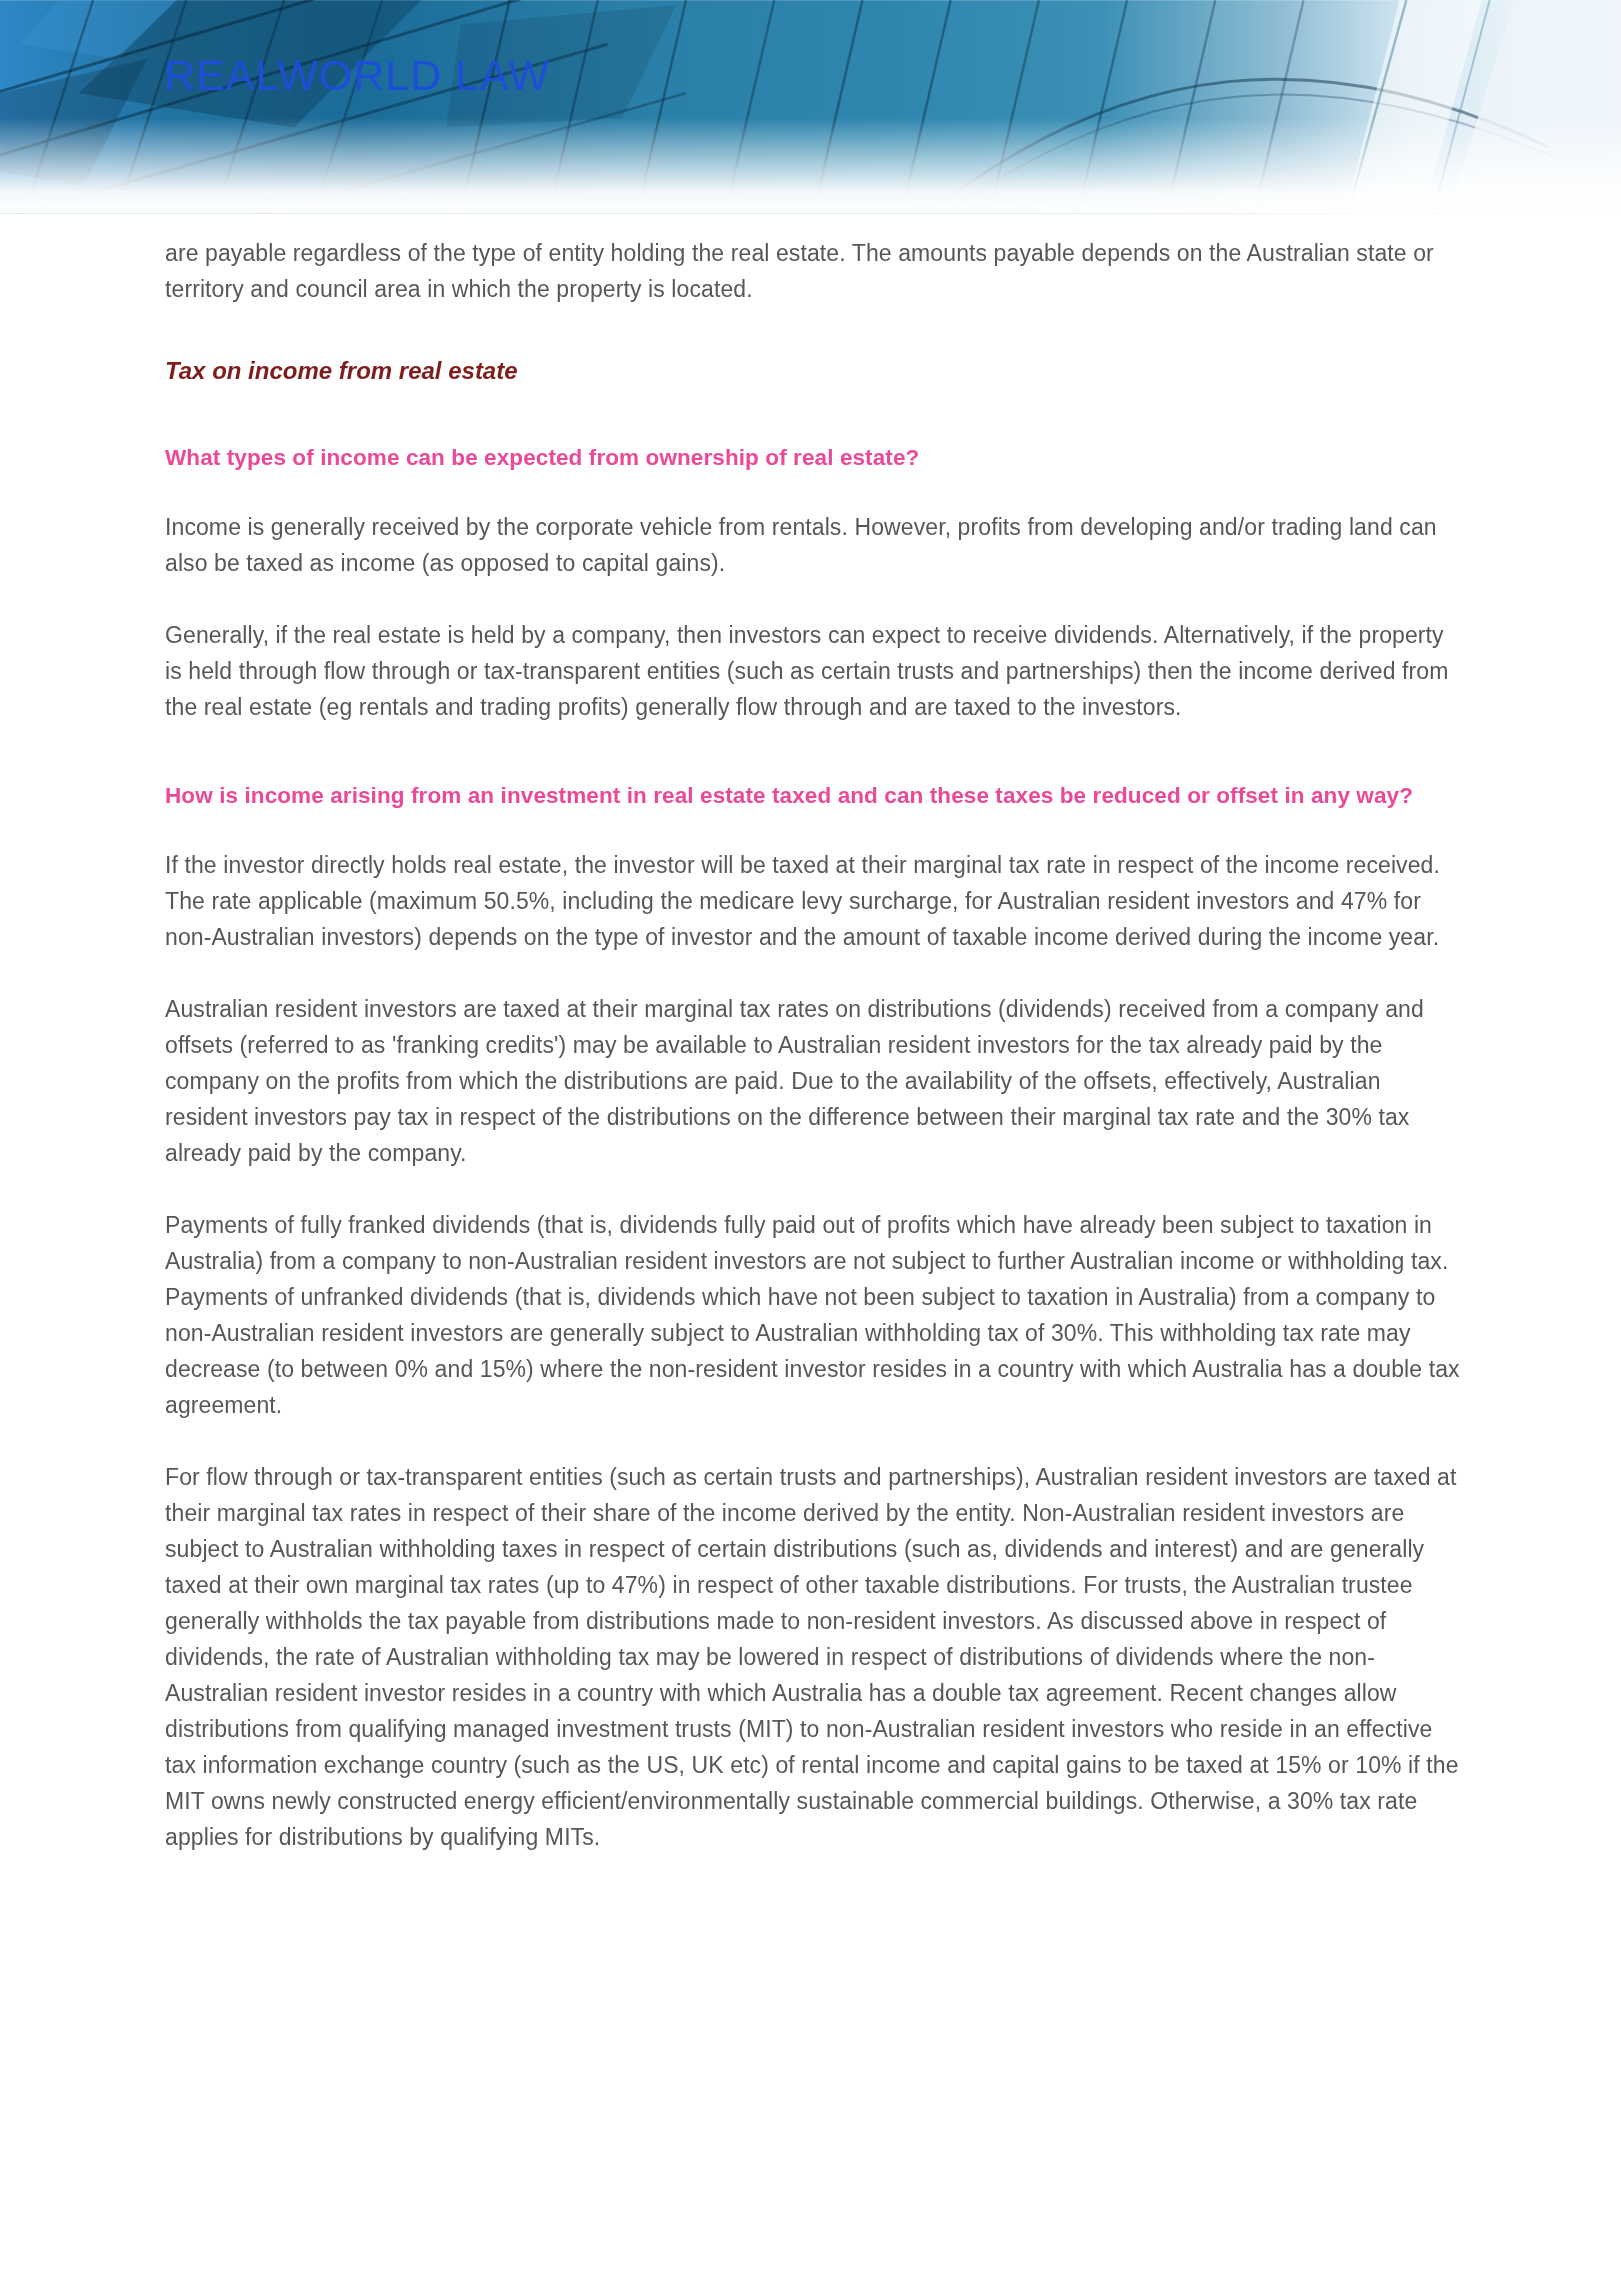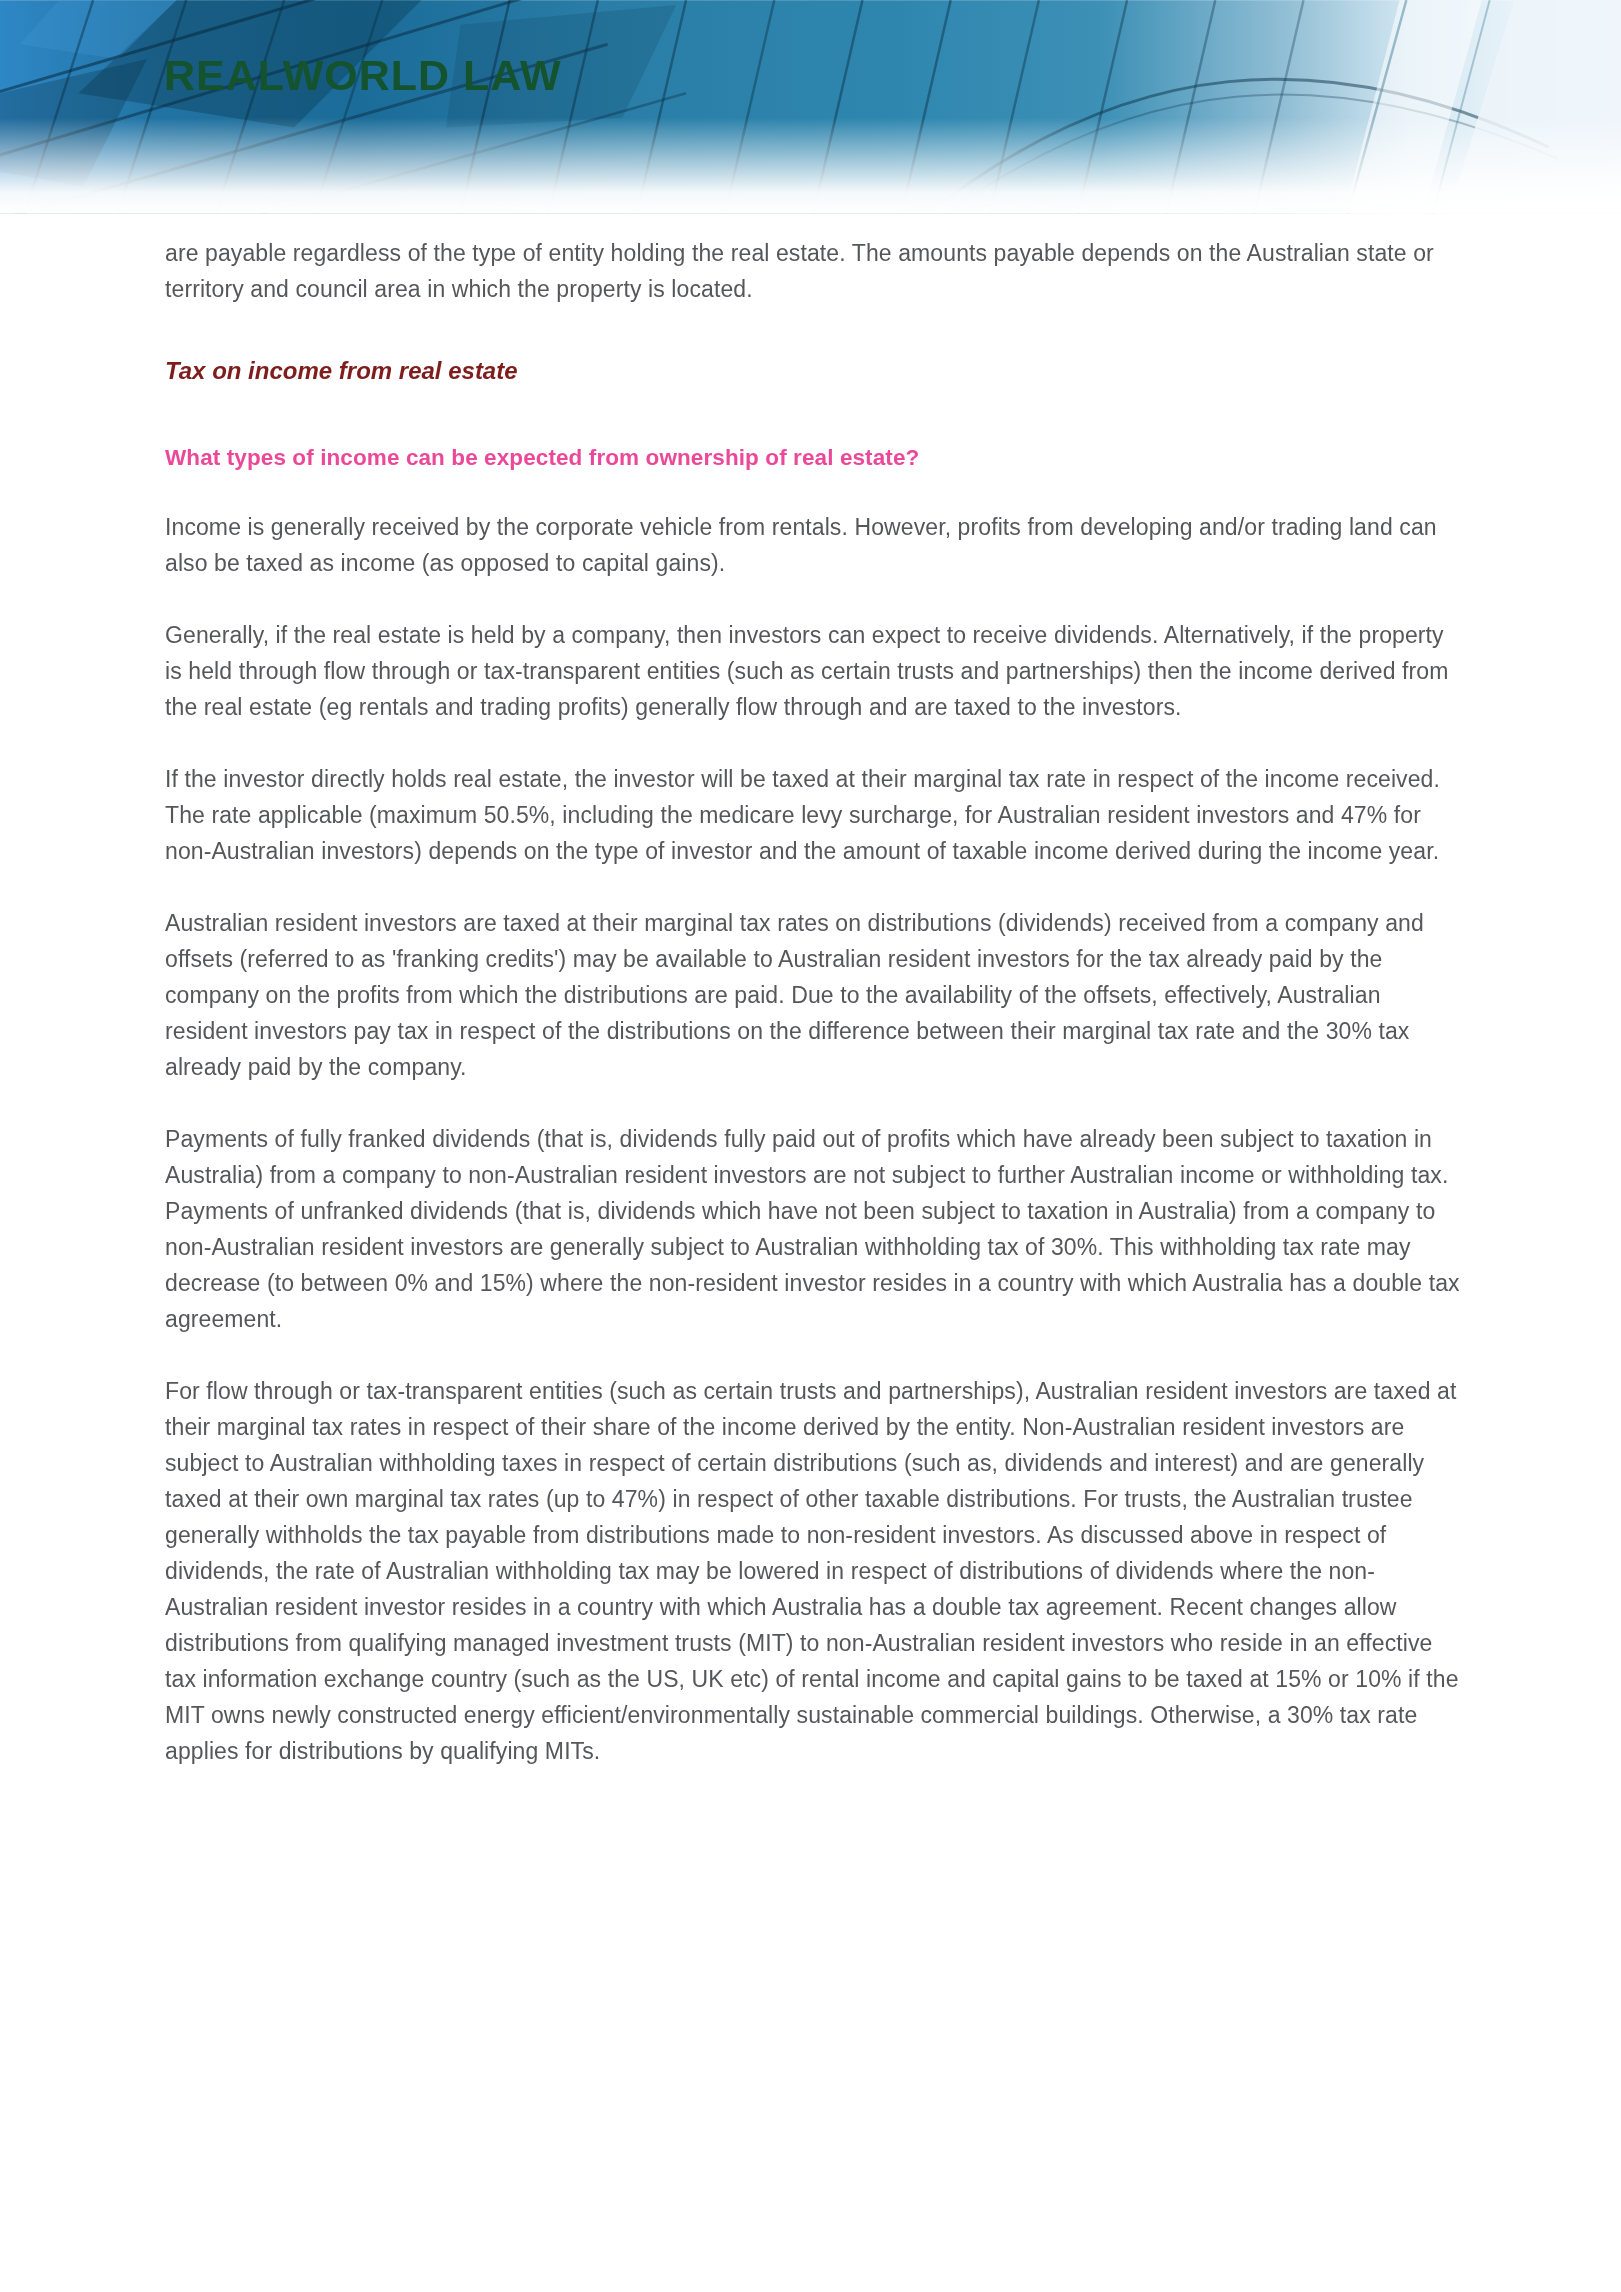--- a/index.html
+++ b/index.html
@@ -17,23 +17,23 @@
     top:0;left:0;
     width:1621px;
     height:214px;
   }
   .header svg{display:block;}
   .brand{
     position:absolute;
     left:164px;
     top:51px;
     font-size:43px;
-    font-weight:bold;
+    font-weight:normal;
     letter-spacing:1px;
-    color:#14532d;
+    color:#1d4ed8;
     white-space:nowrap;
   }
   
   .content{
     position:absolute;
     left:165px;
     top:235px;
     width:1296px;
     color:#56575B;
   }
@@ -149,20 +149,21 @@
   <div class="content">
 
     <p>are payable regardless of the type of entity holding the real estate. The amounts payable depends on the Australian state or territory and council area in which the property is located.</p>
 
     <h2 class="section-title">Tax on income from real estate</h2>
 
     <h3 class="question-heading">What types of income can be expected from ownership of real estate?</h3>
     <p>Income is generally received by the corporate vehicle from rentals. However, profits from developing and/or trading land can also be taxed as income (as opposed to capital gains).</p>
     <p>Generally, if the real estate is held by a company, then investors can expect to receive dividends. Alternatively, if the property is held through flow through or tax-transparent entities (such as certain trusts and partnerships) then the income derived from the real estate (eg rentals and trading profits) generally flow through and are taxed to the investors.</p>
 
+    <h3 class="question-heading">How is income arising from an investment in real estate taxed and can these taxes be reduced or offset in any way?</h3>
     <p>If the investor directly holds real estate, the investor will be taxed at their marginal tax rate in respect of the income received. The rate applicable (maximum 50.5%, including the medicare levy surcharge, for Australian resident investors and 47% for non-Australian investors) depends on the type of investor and the amount of taxable income derived during the income year.</p>
     <p>Australian resident investors are taxed at their marginal tax rates on distributions (dividends) received from a company and offsets (referred to as 'franking credits') may be available to Australian resident investors for the tax already paid by the company on the profits from which the distributions are paid. Due to the availability of the offsets, effectively, Australian resident investors pay tax in respect of the distributions on the difference between their marginal tax rate and the 30% tax already paid by the company.</p>
     <p>Payments of fully franked dividends (that is, dividends fully paid out of profits which have already been subject to taxation in Australia) from a company to non-Australian resident investors are not subject to further Australian income or withholding tax. Payments of unfranked dividends (that is, dividends which have not been subject to taxation in Australia) from a company to non-Australian resident investors are generally subject to Australian withholding tax of 30%. This withholding tax rate may decrease (to between 0% and 15%) where the non-resident investor resides in a country with which Australia has a double tax agreement.</p>
     <p>For flow through or tax-transparent entities (such as certain trusts and partnerships), Australian resident investors are taxed at their marginal tax rates in respect of their share of the income derived by the entity. Non-Australian resident investors are subject to Australian withholding taxes in respect of certain distributions (such as, dividends and interest) and are generally taxed at their own marginal tax rates (up to 47%) in respect of other taxable distributions. For trusts, the Australian trustee generally withholds the tax payable from distributions made to non-resident investors. As discussed above in respect of dividends, the rate of Australian withholding tax may be lowered in respect of distributions of dividends where the non-Australian resident investor resides in a country with which Australia has a double tax agreement. Recent changes allow distributions from qualifying managed investment trusts (MIT) to non-Australian resident investors who reside in an effective tax information exchange country (such as the US, UK etc) of rental income and capital gains to be taxed at 15% or 10% if the MIT owns newly constructed energy efficient/environmentally sustainable commercial buildings. Otherwise, a 30% tax rate applies for distributions by qualifying MITs.</p>
 
   </div>
 
 
 </div>
 

